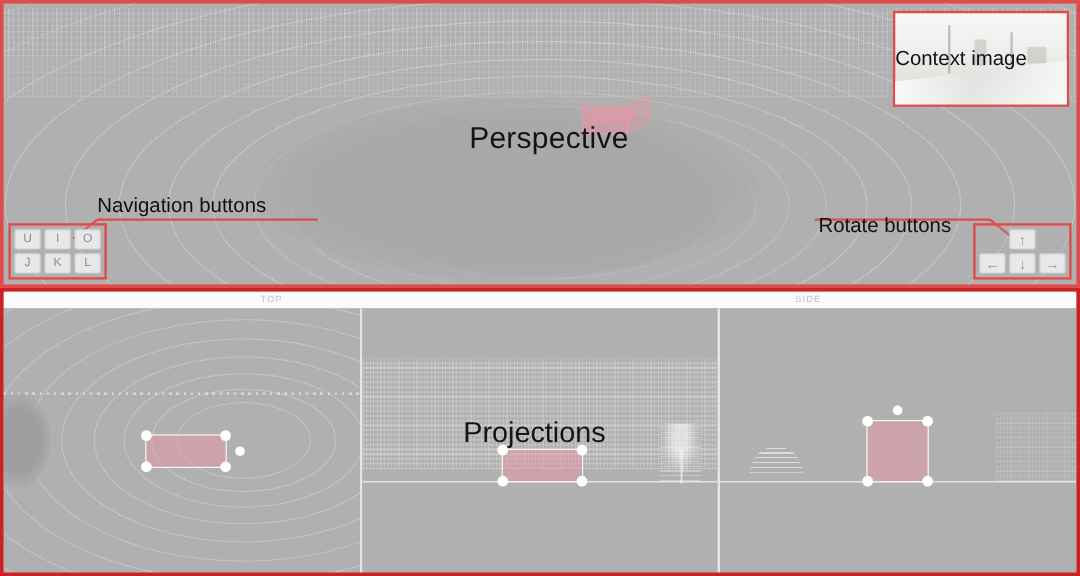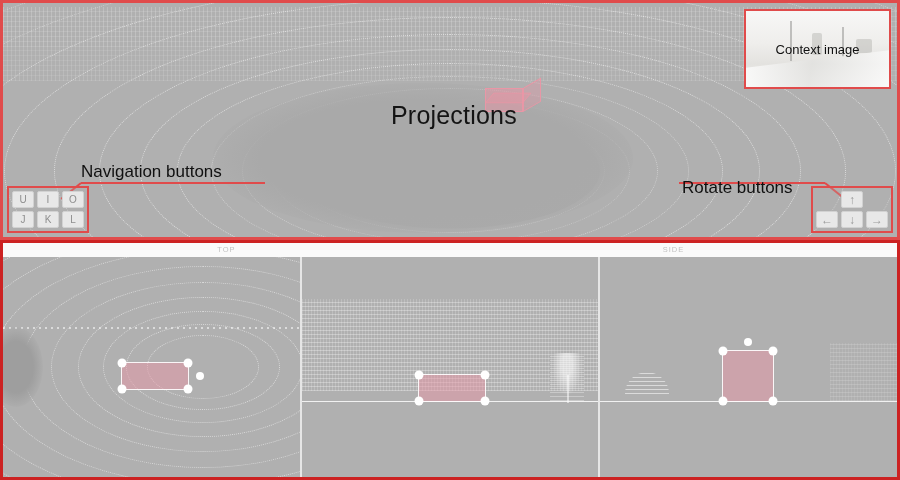--- a/index.html
+++ b/index.html
@@ -170,22 +170,21 @@
     position: absolute;
     background: rgba(178,178,174,0.45);
     border-radius: 2px;
   }
   .context-label {
     position: absolute;
     left: 0;
     top: 50%;
     transform: translateY(-50%);
     width: 100%;
-    text-align: center;
-    font-size: 13px;
+    font-size: 17px;
     color: #101010;
   }
 
   
   .callout-text {
     position: absolute;
     font-size: 17px;
     color: #101010;
     white-space: nowrap;
     text-align: center;
@@ -401,21 +400,21 @@
 
     <div class="speckle-band" style="top:4px;height:40px;"></div>
     <div class="speckle-band" style="top:44px;height:34px;opacity:.45;"></div>
 
     <div class="cuboid">
       <div class="face-top"></div>
       <div class="face-side"></div>
       <div class="face-front"></div>
     </div>
 
-    <div class="perspective-label">Projections</div>
+    <div class="perspective-label">Perspective</div>
 
     <svg class="callout-svg" viewBox="0 0 900 240">
       <line x1="78" y1="180" x2="262" y2="180" stroke="#e04b4b" stroke-width="2"></line>
       <line x1="78" y1="180" x2="58" y2="196" stroke="#e04b4b" stroke-width="2"></line>
       <line x1="676" y1="180" x2="822" y2="180" stroke="#e04b4b" stroke-width="2"></line>
       <line x1="822" y1="180" x2="842" y2="196" stroke="#e04b4b" stroke-width="2"></line>
     </svg>
 
     <div class="callout-text" style="left:78px; top:159px;">Navigation buttons</div>
 
@@ -510,14 +509,15 @@
           <div class="handle" style="left:100%;top:0;"></div>
           <div class="handle" style="left:0;  top:100%;"></div>
           <div class="handle" style="left:100%;top:100%;"></div>
           <div class="handle small" style="left:50%; top:-18%;"></div>
         </div>
       </div>
 
     </div>
   </div>
 
+  <div class="projections-label">Projections</div>
 
 </div>
 
 </body></html>

